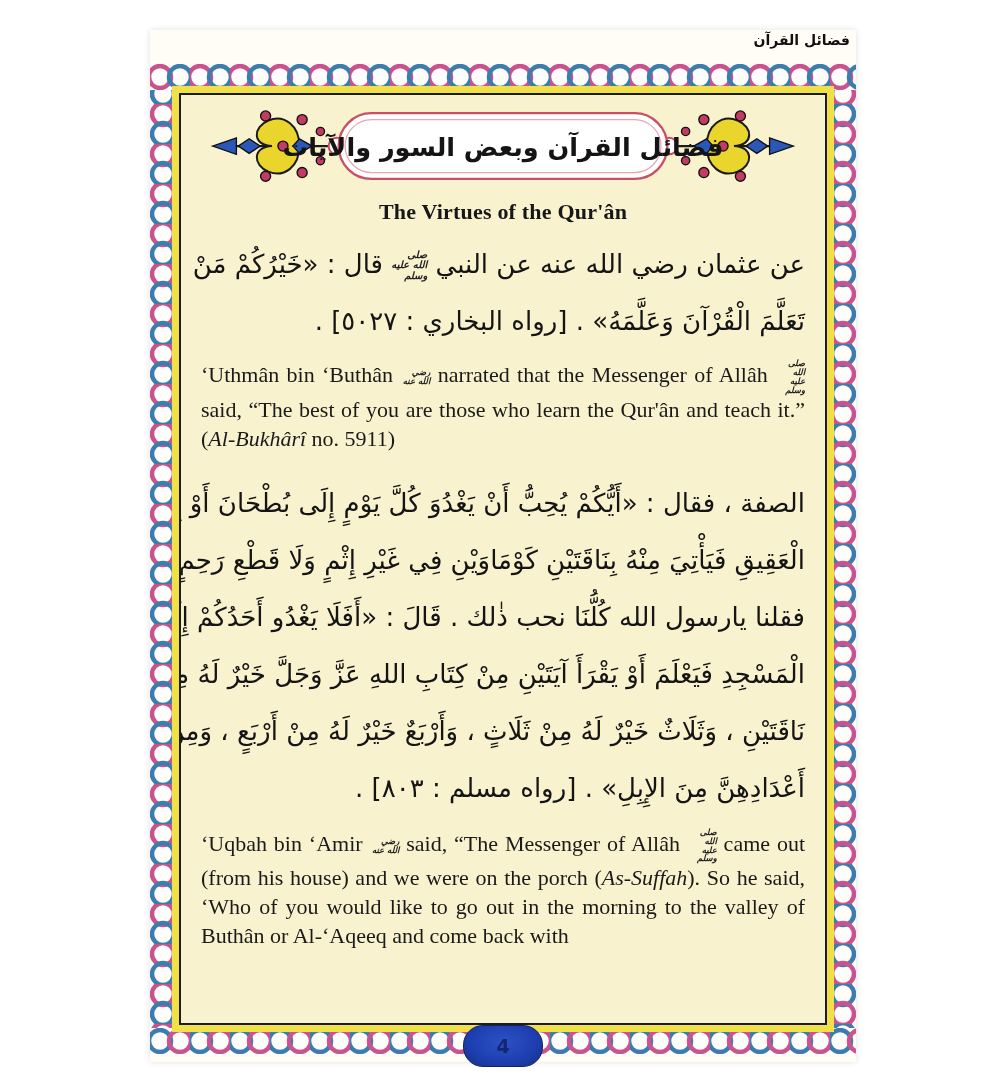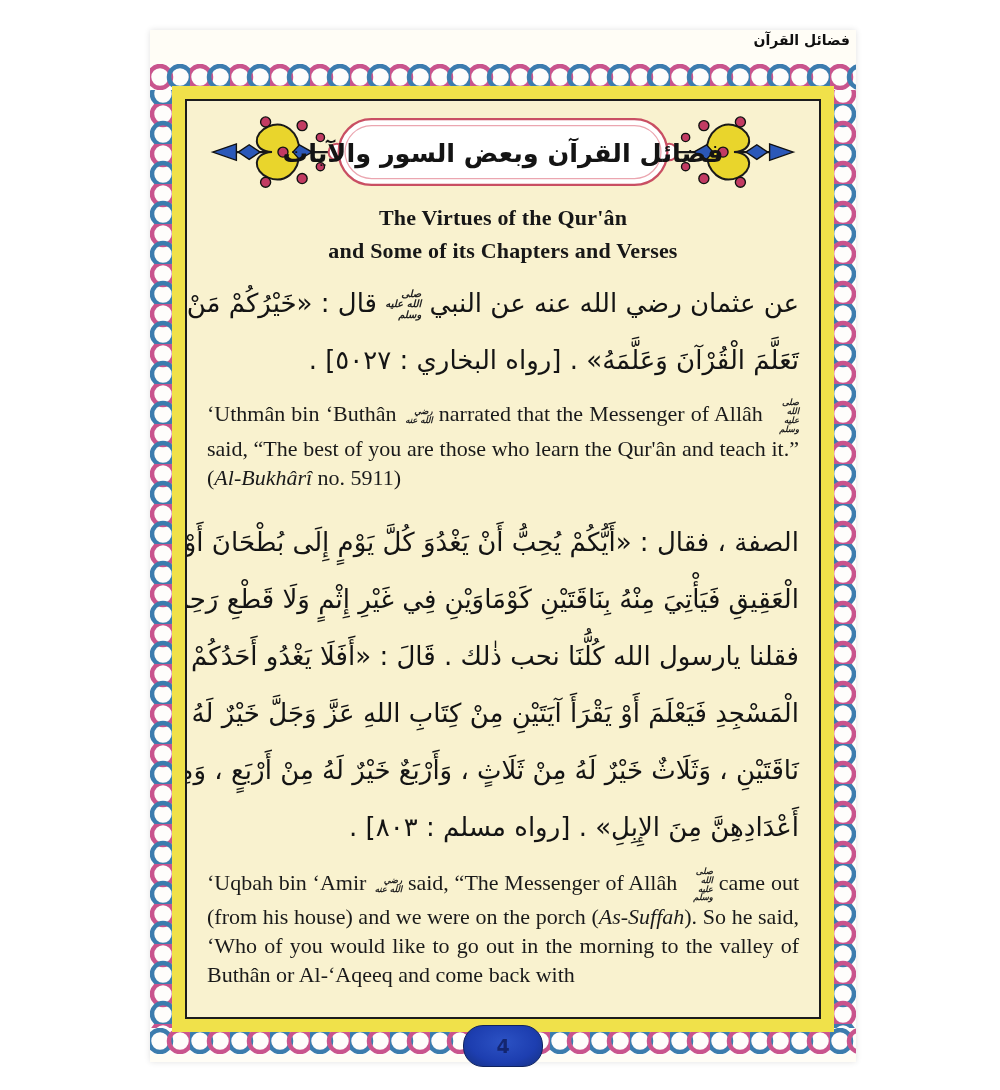--- a/index.html
+++ b/index.html
@@ -12,21 +12,21 @@
     background:#fffdf6;box-shadow:0 0 6px rgba(0,0,0,0.12);
   }
   .running-header{
     position:absolute;top:2px;right:6px;direction:rtl;
     font-family:"DejaVu Sans", sans-serif;font-weight:bold;font-size:14px;color:#101010;
   }
   .frame{position:absolute;left:0;top:34px;width:706px;height:990px;}
   .bstrip{position:absolute;display:block;}
   .yellow-layer{
     position:absolute;left:22px;top:22px;right:22px;bottom:22px;
-    background:#f0e14a;padding:13px;box-sizing:border-box;
+    background:#f0e14a;padding:7px;box-sizing:border-box;
   }
   .inner{
     width:100%;height:100%;box-sizing:border-box;
     border:2px solid #1c1c1c;background:#f9f2cf;
     padding:10px 20px 8px 20px;overflow:hidden;
   }
   .banner{width:100%;height:84px;display:block;}
   .title-en{
     text-align:center;font-weight:bold;font-size:22px;line-height:33px;
     margin-top:6px;letter-spacing:0.2px;color:#171717;
@@ -148,21 +148,20 @@
             <circle cx="138" cy="45" r="9" fill="#ffffff" stroke="#c94f63" stroke-width="2.2"></circle>
             <circle cx="502" cy="45" r="9" fill="#ffffff" stroke="#c94f63" stroke-width="2.2"></circle>
             <rect x="140" y="9" width="360" height="72" rx="36" fill="#ffffff" stroke="#c94f63" stroke-width="2.5"></rect>
             <rect x="147" y="16" width="346" height="58" rx="29" fill="none" stroke="#eba6b0" stroke-width="1.4"></rect>
             <text x="320" y="56" text-anchor="middle" font-size="28" font-weight="bold" fill="#141414" font-family="&quot;DejaVu Sans&quot;, sans-serif" direction="rtl">فضائل القرآن وبعض السور والآيات</text>
           </g>
         </svg>
 
         <div class="title-en">
           <div>The Virtues of the Qur'ân</div>
-          <div>and Some of its Chapters and Verses</div>
         </div>
 
         <div class="ar-block">
           <div class="ar-line"><span>عن عثمان رضي الله عنه عن النبي</span> <span class="seal">صلى الله عليه وسلم</span> <span>قال : «خَيْرُكُمْ مَنْ</span></div>
           <div class="ar-line last">تَعَلَّمَ الْقُرْآنَ وَعَلَّمَهُ» . [رواه البخاري : ٥٠٢٧] .</div>
         </div>
 
         <p class="en-para"><span>‘Uthmân bin ‘Buthân </span><span class="seal">رضي الله عنه</span><span> narrated that the Messenger of Allâh </span><span class="seal">صلى الله عليه وسلم</span><span> said, “The best of you are those who learn the Qur'ân and teach it.” (</span><span class="it">Al-Bukhârî</span><span> no. 5911)</span></p>
 
         <div class="ar-block" style="margin-top:11px;">

